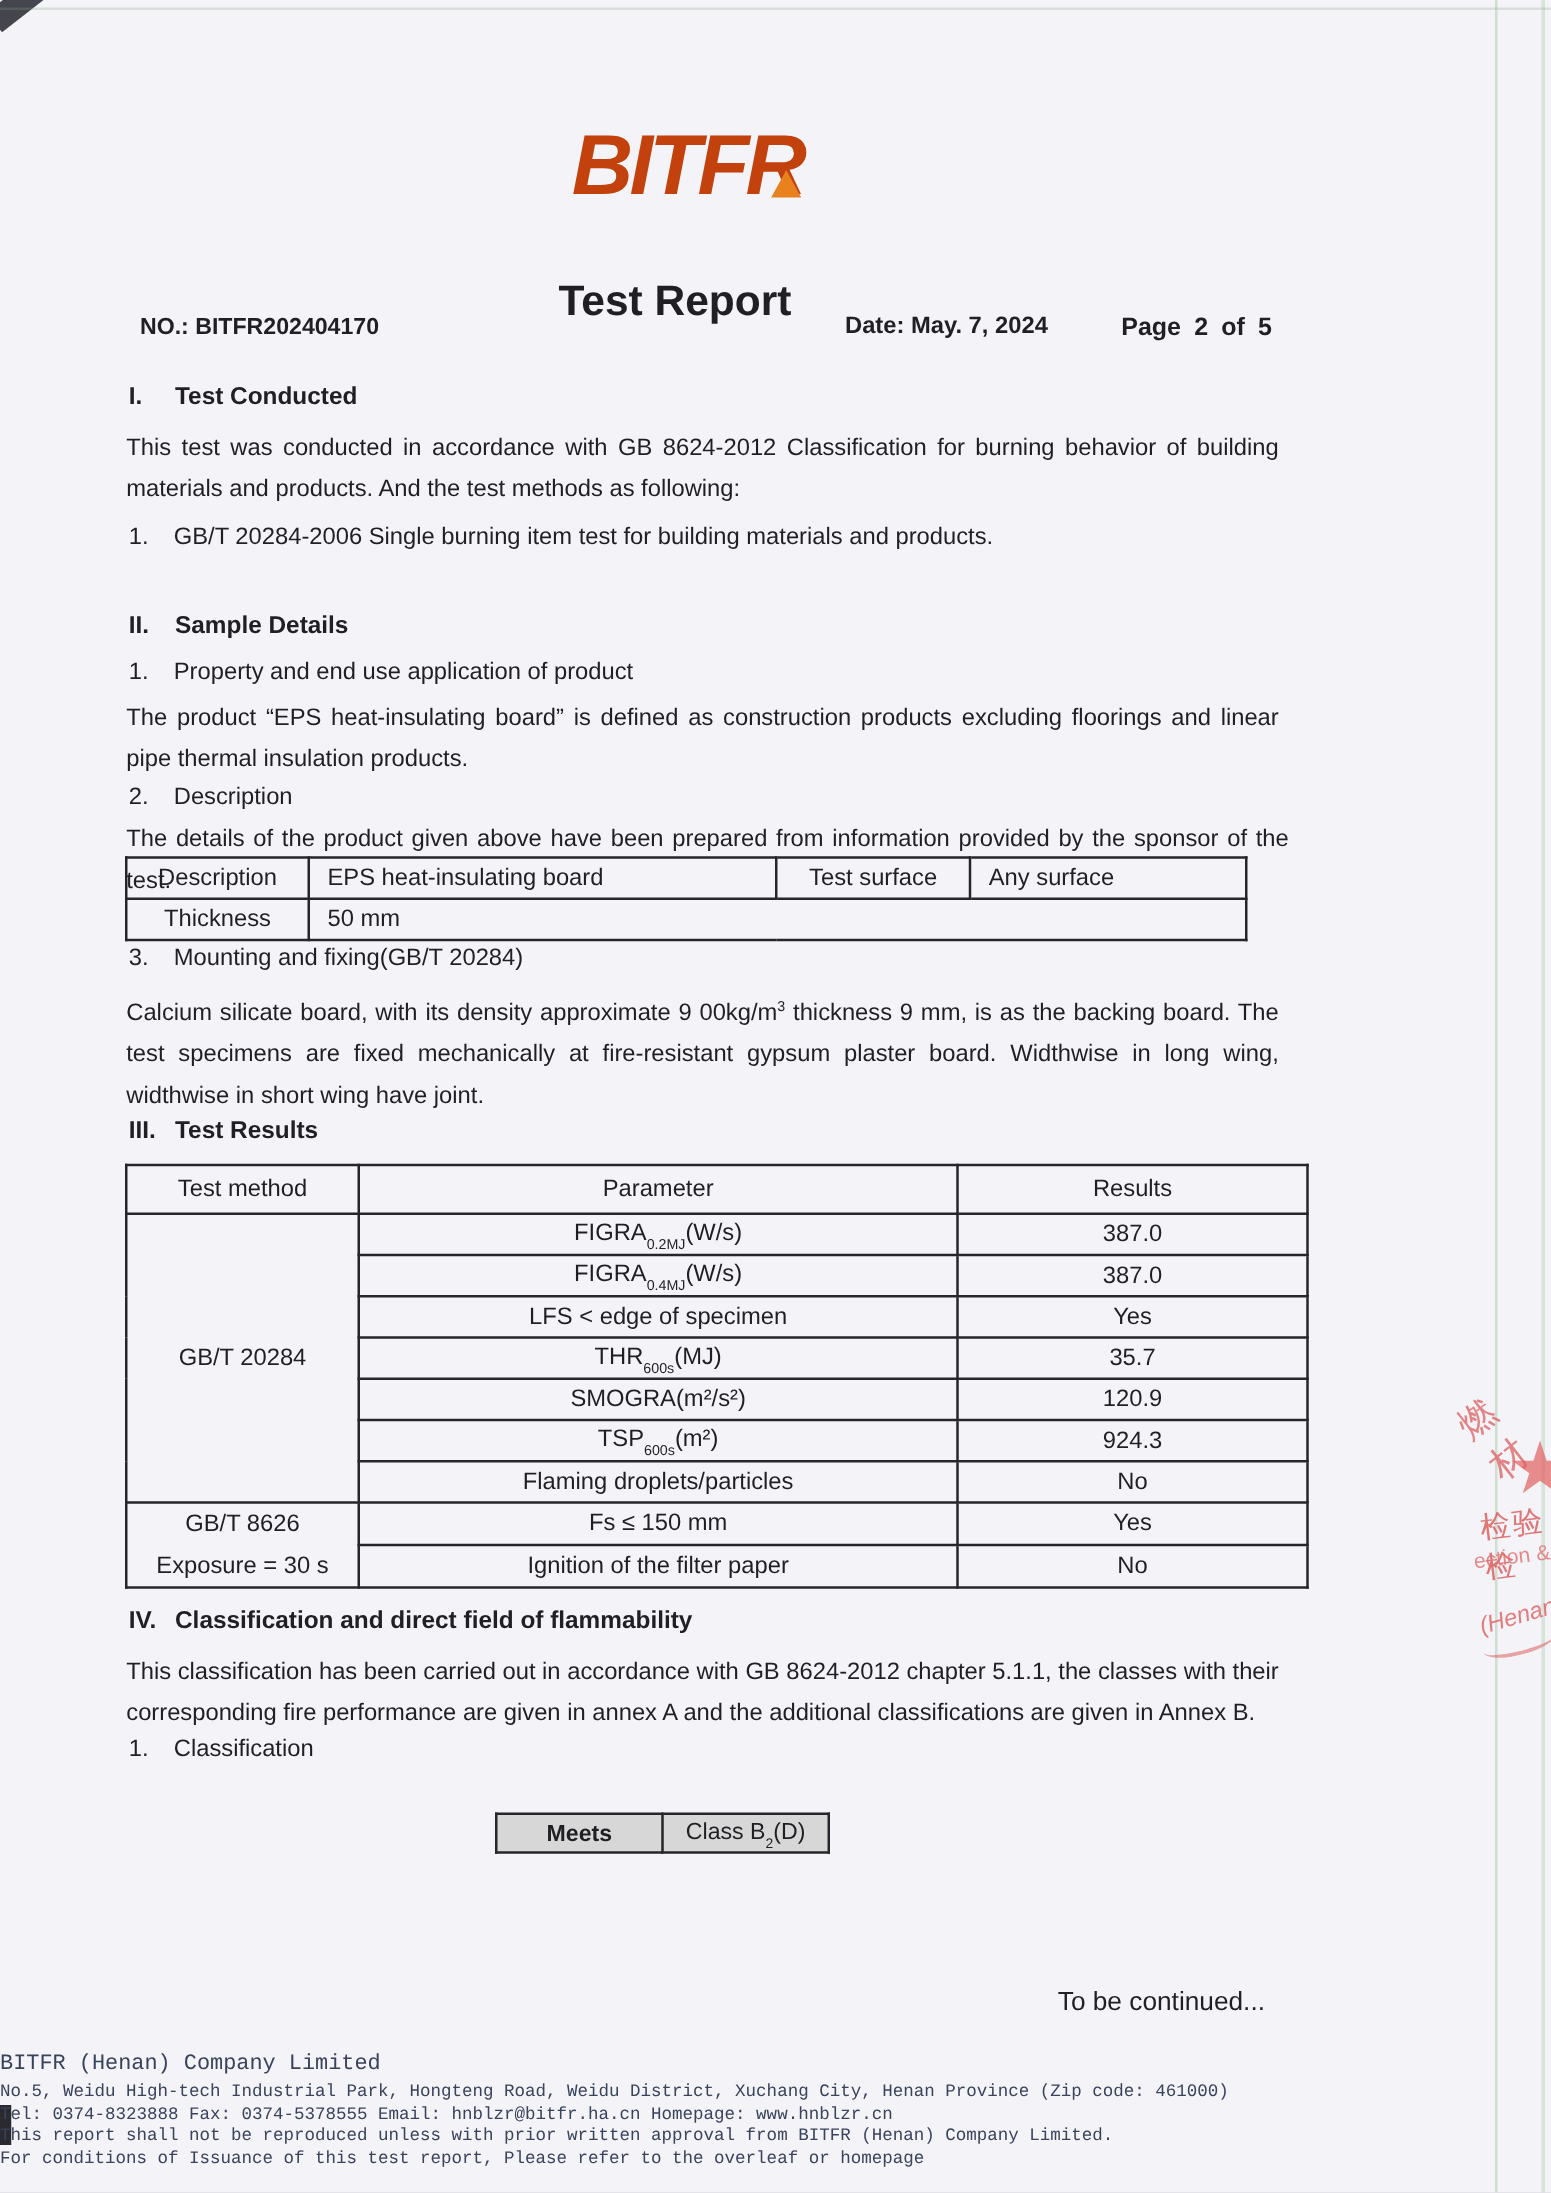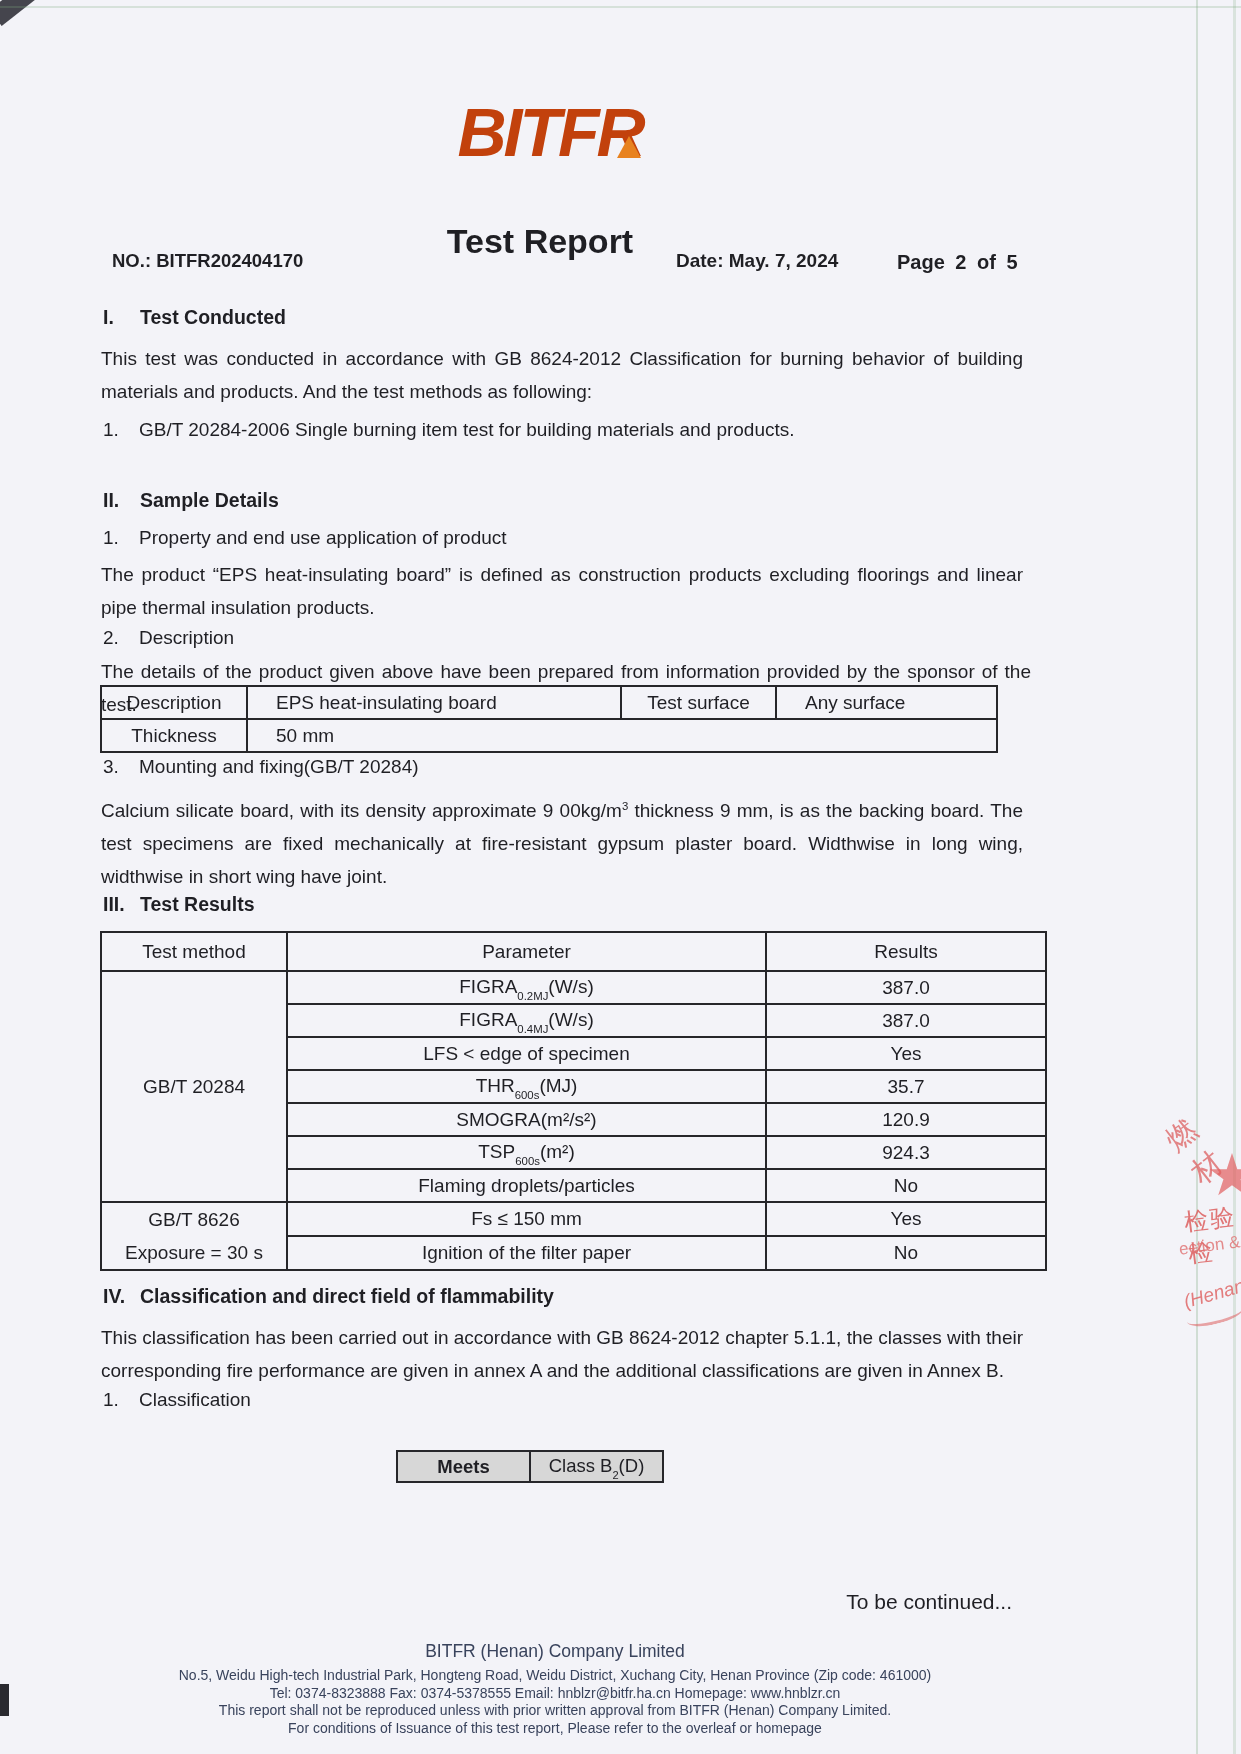--- a/index.html
+++ b/index.html
@@ -61,21 +61,21 @@
   .subitem { left:103px; font-size:19px; }
   #sub-property { top:527px; }
   #sub-desc { top:627px; }
   #sub-mounting { top:756px; }
   #sub-class { top:1389px; }
 
   
   table.t { border-collapse:collapse; font-size:19px; color:#1f1f24; }
   .t td, .t th { border:2px solid #26262a; height:33px; padding:0 10px; font-weight:normal; }
   .t .c { text-align:center; }
-  .t .l { text-align:left; padding-left:28px; }
+  .t .l { text-align:left; padding-left:14px; }
 
   #desc-table { top:685px; left:100px; width:896px; table-layout:fixed; }
   #desc-table col:nth-child(1){ width:146px; }
   #desc-table col:nth-child(2){ width:374px; }
   #desc-table col:nth-child(3){ width:155px; }
   #desc-table col:nth-child(4){ width:221px; }
 
   #results-table { top:931px; left:100px; width:945px; table-layout:fixed; }
   #results-table col:nth-child(1){ width:186px; }
   #results-table col:nth-child(2){ width:479px; }
@@ -87,21 +87,21 @@
   #meets-table { top:1450px; left:396px; width:268px; table-layout:fixed; }
   #meets-table td { background:#d7d7d7; height:31px; text-align:center; font-size:18.5px; }
   #meets-table td.b { font-weight:bold; }
 
   #reaction-bar { top:1516px; left:280px; width:480px; height:38px; background:#d7d7d7;
                   border:2px solid #26262a; line-height:34px; text-align:center; font-size:18.5px; }
 
   #continued { top:1590px; left:0; width:1012px; text-align:right; font-size:21px; }
 
   
-  #footer { top:1641px; left:0; width:1110px; text-align:center; color:#39435c; }
+  #footer { top:1641px; left:0; width:1110px; text-align:left; color:#39435c;font-family:Liberation Mono, monospace; }
   #footer .company { font-size:17.5px; margin-bottom:5px; }
   #footer .fline { font-size:14px; line-height:17.5px; }
 
   
   .stamp { color:#dd6060; }
   #stamp-arc { top:1100px; left:1176px; font-size:30px; letter-spacing:9px; transform:rotate(-38deg); opacity:.75; }
   #stamp-star { top:1146px; left:1206px; font-size:58px; color:#e26060; opacity:.7; line-height:1; }
   #stamp-cn { top:1203px; left:1186px; font-size:24px; letter-spacing:2px; transform:rotate(-7deg); opacity:.85; }
   #stamp-en { top:1236px; left:1179px; font-size:17px; transform:rotate(-7deg); opacity:.8; color:#e07070; }
   #stamp-region { top:1282px; left:1183px; font-size:19px; font-style:italic; transform:rotate(-16deg); opacity:.85; color:#e06868; }

